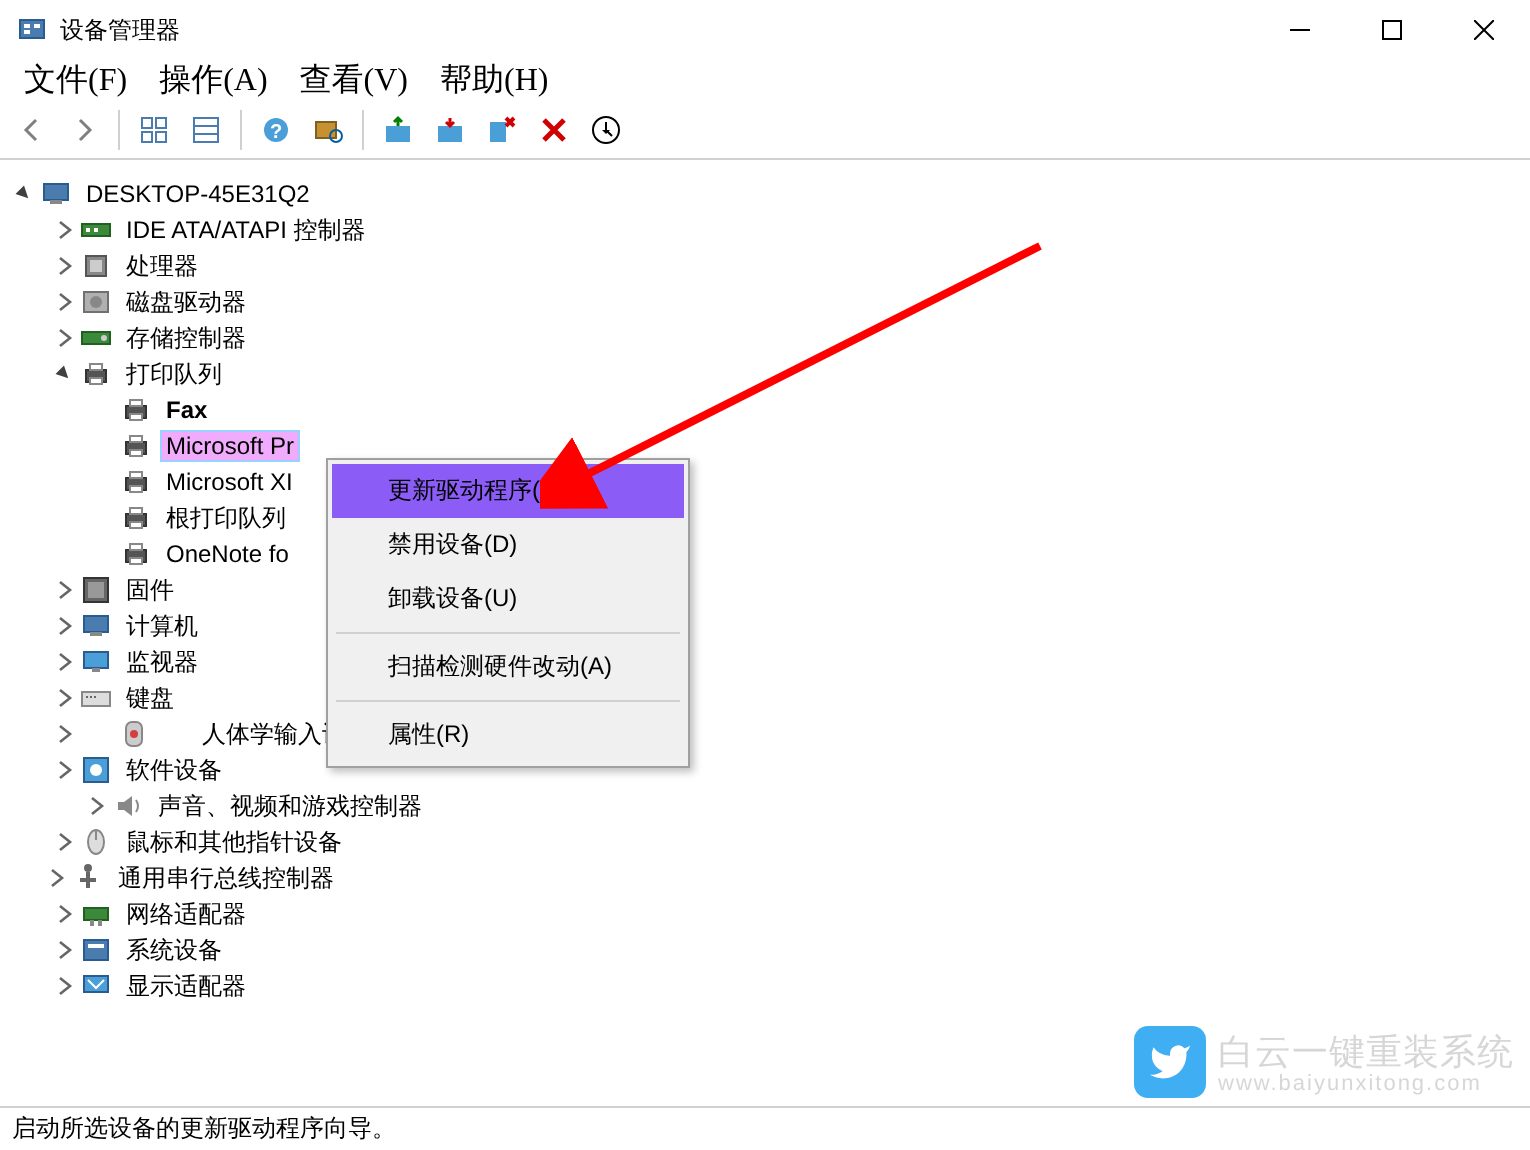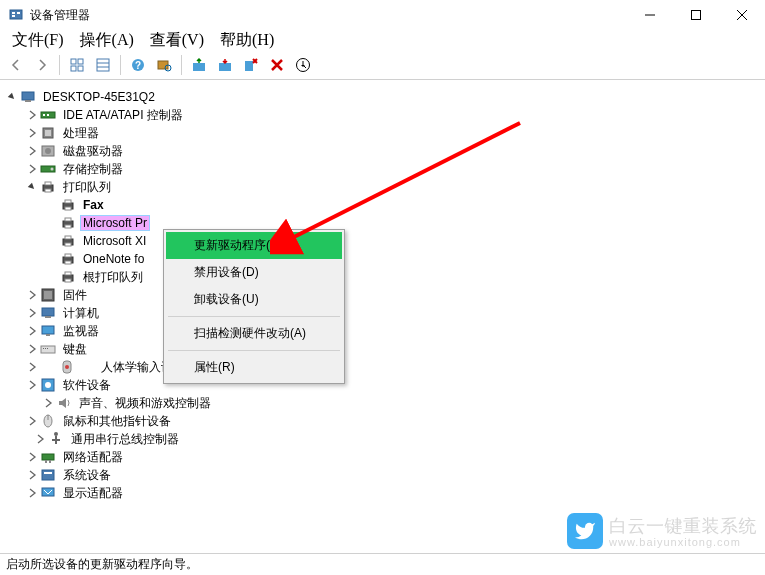--- a/index.html
+++ b/index.html
@@ -20,21 +20,21 @@
 .tree { position: absolute; top: 82px; left: 0; right: 0; bottom: 22px; overflow: auto; padding: 6px 0; }
 .node { display: flex; align-items: center; height: 18px; white-space: nowrap; }
 .node .exp { width: 12px; height: 12px; display: flex; align-items: center; justify-content: center; font-size: 10px; color: #666; cursor: pointer; }
 .node .ico { width: 16px; height: 16px; margin: 0 4px 0 2px; flex-shrink: 0; }
 .node .lbl { font-size: 12px; padding: 1px 3px; }
 .node.selected .lbl { background: #f0abfc; border: 1px solid #99d1ff; padding: 0 2px; }
 .truncated .lbl { overflow: hidden; }
 
 .ctxmenu { position: absolute; background: #f0f0f0; border: 1px solid #a0a0a0; box-shadow: 2px 2px 4px rgba(0,0,0,0.25); padding: 2px; min-width: 182px; }
 .ctxmenu .mitem { padding: 5px 24px 5px 28px; font-size: 12px; }
-.ctxmenu .mitem.hl { background: #22c55e; }
+.ctxmenu .mitem.hl { background: #8b5cf6; }
 .ctxmenu .msep { height: 1px; background: #d0d0d0; margin: 3px 2px; }
 
 .statusbar { position: absolute; bottom: 0; left: 0; right: 0; height: 22px; border-top: 1px solid #d0d0d0; display: flex; align-items: center; padding: 0 6px; font-size: 12px; }
 
 .arrow { position: absolute; pointer-events: none; }
 
 .watermark { position: absolute; right: 8px; bottom: 26px; display: flex; align-items: center; opacity: 0.85; }
 .watermark .wicon { width: 36px; height: 36px; background: #1ea1f2; border-radius: 7px; display: flex; align-items: center; justify-content: center; margin-right: 6px; }
 .watermark .wtxt { font-size: 18px; color: #d0d0d0; font-weight: 500; letter-spacing: 0.5px; text-align: center; }
 .watermark .wurl { font-size: 11px; color: #d0d0d0; letter-spacing: 1px; margin-top: -2px; }
@@ -245,37 +245,37 @@
     </div>
     <div class="node truncated" style="padding-left: 46px;">
       <span class="exp"></span>
       <span class="ico"><svg viewBox="0 0 16 16">
           <rect x="3" y="6" width="10" height="6" fill="#555" stroke="#333"></rect>
           <rect x="5" y="3" width="6" height="3" fill="#fff" stroke="#888"></rect>
           <rect x="5" y="10" width="6" height="3" fill="#fff" stroke="#888"></rect>
         </svg></span>
       <span class="lbl">Microsoft XI</span>
     </div>
+    <div class="node" style="padding-left: 46px;">
+      <span class="exp"></span>
+      <span class="ico"><svg viewBox="0 0 16 16">
+          <rect x="3" y="6" width="10" height="6" fill="#555" stroke="#333"></rect>
+          <rect x="5" y="3" width="6" height="3" fill="#fff" stroke="#888"></rect>
+          <rect x="5" y="10" width="6" height="3" fill="#fff" stroke="#888"></rect>
+        </svg></span>
+      <span class="lbl">根打印队列</span>
+    </div>
     <div class="node truncated" style="padding-left: 46px;">
       <span class="exp"></span>
       <span class="ico"><svg viewBox="0 0 16 16">
           <rect x="3" y="6" width="10" height="6" fill="#555" stroke="#333"></rect>
           <rect x="5" y="3" width="6" height="3" fill="#fff" stroke="#888"></rect>
           <rect x="5" y="10" width="6" height="3" fill="#fff" stroke="#888"></rect>
         </svg></span>
       <span class="lbl">OneNote fo</span>
-    </div>
-    <div class="node" style="padding-left: 46px;">
-      <span class="exp"></span>
-      <span class="ico"><svg viewBox="0 0 16 16">
-          <rect x="3" y="6" width="10" height="6" fill="#555" stroke="#333"></rect>
-          <rect x="5" y="3" width="6" height="3" fill="#fff" stroke="#888"></rect>
-          <rect x="5" y="10" width="6" height="3" fill="#fff" stroke="#888"></rect>
-        </svg></span>
-      <span class="lbl">根打印队列</span>
     </div>
     <div class="node" style="padding-left: 26px;">
       <span class="exp">
         <svg width="10" height="10">
           <path d="M3 1 L8 5 L3 9" fill="none" stroke="#666" stroke-width="1.3"></path>
         </svg>
       </span>
       <span class="ico"><svg viewBox="0 0 16 16">
           <rect x="2" y="2" width="12" height="12" fill="#666" stroke="#333"></rect>
           <rect x="4" y="4" width="8" height="8" fill="#999"></rect>
@@ -361,21 +361,21 @@
         <svg width="10" height="10">
           <path d="M3 1 L8 5 L3 9" fill="none" stroke="#666" stroke-width="1.3"></path>
         </svg>
       </span>
       <span class="ico"><svg viewBox="0 0 16 16">
           <ellipse cx="8" cy="8" rx="4" ry="6" fill="#ddd" stroke="#888"></ellipse>
           <line x1="8" y1="2" x2="8" y2="7" stroke="#888"></line>
         </svg></span>
       <span class="lbl">鼠标和其他指针设备</span>
     </div>
-    <div class="node" style="padding-left: 34px;">
+    <div class="node" style="padding-left: 22px;">
       <span class="exp">
         <svg width="10" height="10">
           <path d="M3 1 L8 5 L3 9" fill="none" stroke="#666" stroke-width="1.3"></path>
         </svg>
       </span>
       <span class="ico"><svg viewBox="0 0 16 16">
           <circle cx="8" cy="3" r="2" fill="#666"></circle>
           <line x1="8" y1="5" x2="8" y2="13" stroke="#666" stroke-width="2"></line>
           <line x1="4" y1="9" x2="12" y2="9" stroke="#666" stroke-width="2"></line>
         </svg></span>

